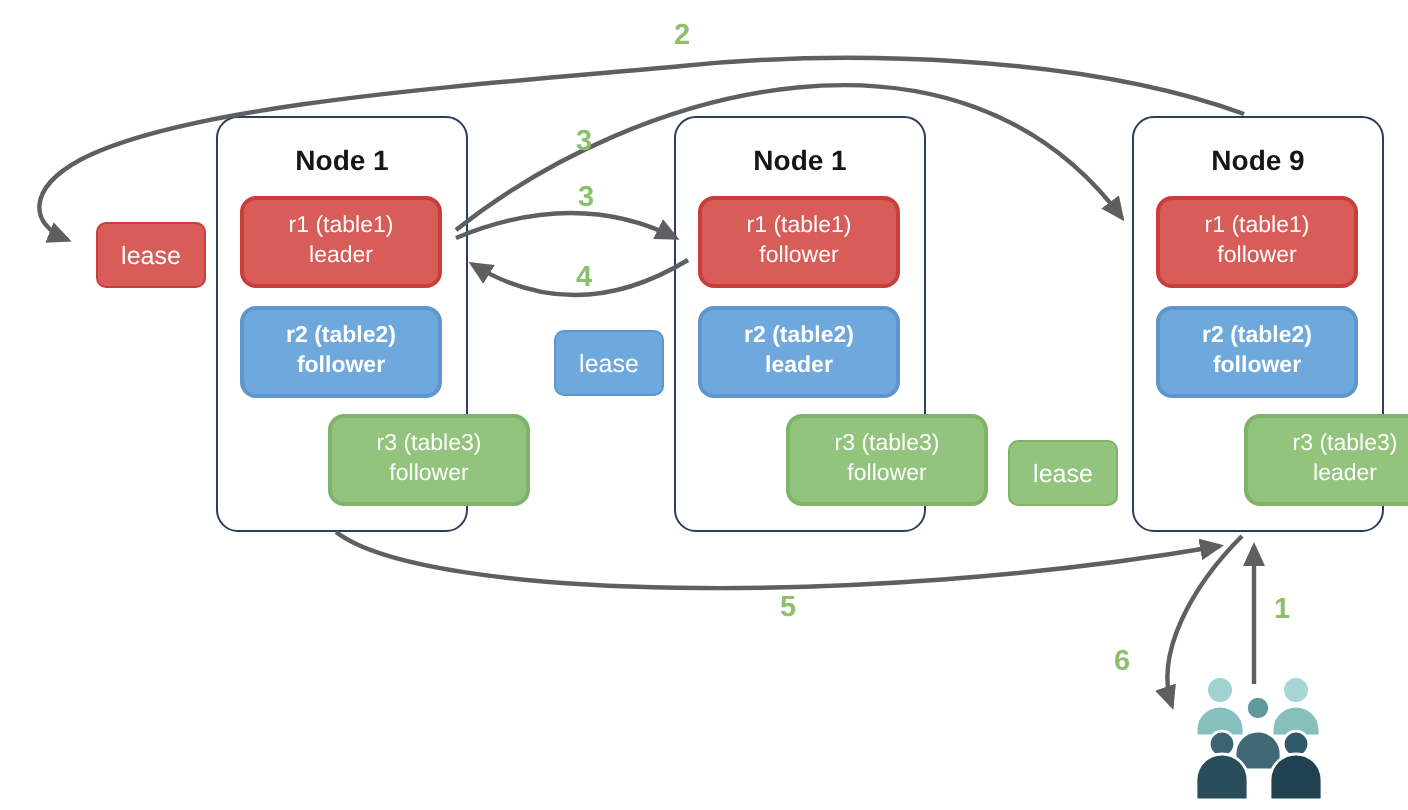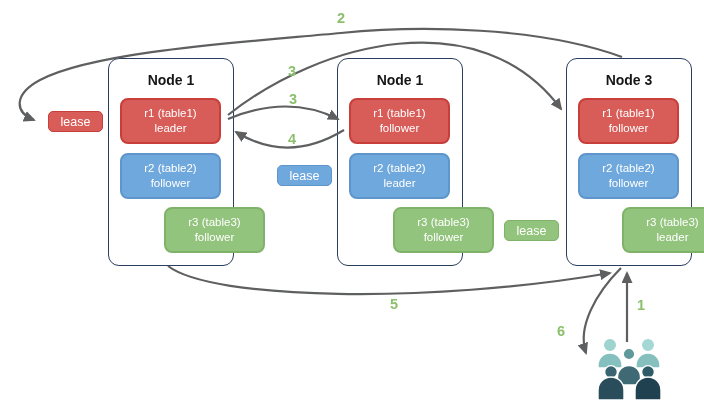--- a/index.html
+++ b/index.html
@@ -19,25 +19,25 @@
   }
   .node-title{
     text-align:center;margin-top:13px;font-weight:bold;font-size:14px;color:#161616;
   }
   .replica{
     position:absolute;left:11px;width:101px;height:46px;border-radius:8px;color:#fff;
     font-size:11.5px;line-height:1.3;display:flex;flex-direction:column;align-items:center;
     justify-content:center;text-align:center;box-sizing:border-box;
   }
   .replica.red{background:var(--red);border:2px solid var(--red-border);align-items:center;}
-  .replica.blue{background:var(--blue);border:2px solid var(--blue-border);}
+  .replica.blue{background:var(--blue);border:2px solid var(--blue-border);font-weight:bold;}
   .replica.green{background:var(--green);border:2px solid var(--green-border);margin-left:44px;}
   .pos-r1{top:39px}.pos-r2{top:94px}.pos-r3{top:148px}
   .lease{
-    position:absolute;width:55px;height:21px;border-radius:5px;color:#fff;font-size:12.5px;
+    position:absolute;width:55px;height:33px;border-radius:5px;color:#fff;font-size:12.5px;
     display:flex;align-items:center;justify-content:center;box-sizing:border-box;z-index:2;
   }
   .lease.red{left:48px;top:111px;background:var(--red);border:1.5px solid var(--red-border);}
   .lease.blue{left:277px;top:165px;background:var(--blue);border:1.5px solid var(--blue-border);}
   .lease.green{left:504px;top:220px;background:var(--green);border:1.5px solid var(--green-border);}
   .step{
     position:absolute;transform:translate(-50%,-50%);font-weight:bold;font-size:14.5px;
     color:var(--step);z-index:6;
   }
   .s2{left:341px;top:18px}.s3a{left:292px;top:71px}.s3b{left:293px;top:99px}
@@ -76,21 +76,21 @@
       <span>r2 (table2)</span>
       <span>leader</span>
     </div>
     <div class="replica green pos-r3">
       <span>r3 (table3)</span>
       <span>follower</span>
     </div>
   </div>
 
   <div class="node" style="left:566px">
-    <div class="node-title">Node 3</div>
+    <div class="node-title">Node 9</div>
     <div class="replica red pos-r1">
       <span>r1 (table1)</span>
       <span>follower</span>
     </div>
     <div class="replica blue pos-r2">
       <span>r2 (table2)</span>
       <span>follower</span>
     </div>
     <div class="replica green pos-r3">
       <span>r3 (table3)</span>

